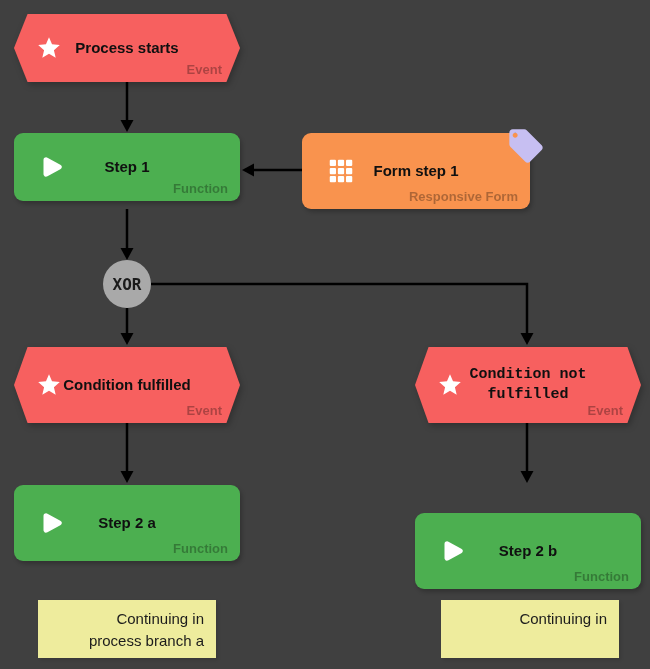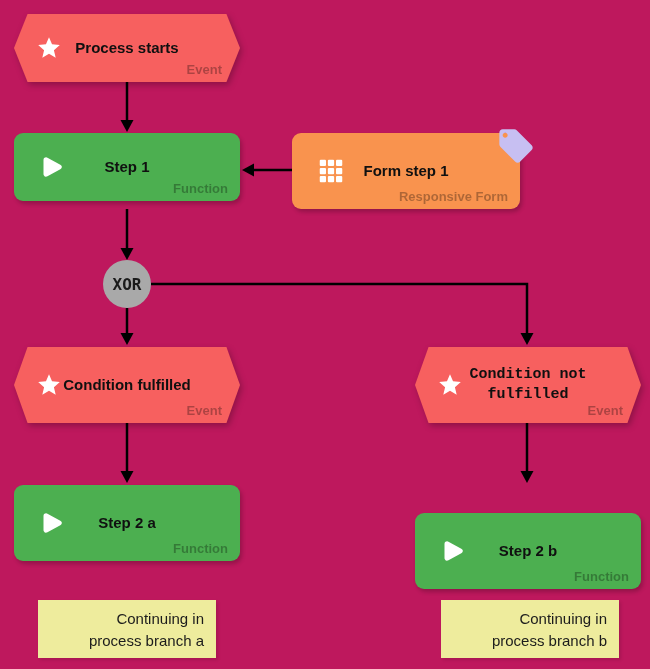--- a/index.html
+++ b/index.html
@@ -1,17 +1,17 @@
 <!DOCTYPE html>
 <html style="--event: #f7605f; --function: #4caf50; --form: #f9934e; --note: #eeec9d; --xor: #a9a9a9; --tag: #c7bff2; --connector: #000000;"><head>
 <meta charset="utf-8">
 <style>
   html,body{margin:0;padding:0;background:#fff;}
   body{font-family:"Liberation Sans", sans-serif;}
-  .canvas{position:relative;width:650px;height:669px;background:#be185d;overflow:hidden;}
+  .canvas{position:relative;width:650px;height:669px;background:#404040;overflow:hidden;}
 
   
   .connectors{position:absolute;left:0;top:0;width:650px;height:669px;pointer-events:none;}
   .node-label{position:absolute;inset:0;display:flex;align-items:center;justify-content:center;
     font-size:15px;font-weight:700;color:#101010;text-align:center;line-height:1.35;}
   .type-label{position:absolute;font-size:13px;font-weight:700;color:rgba(0,0,0,0.30);}
   .left-icon{position:absolute;left:22px;top:50%;transform:translateY(-50%);display:flex;}
 
   
   .evt-wrap{position:absolute;filter:drop-shadow(2px 3px 3px rgba(0,0,0,0.25));}
@@ -83,21 +83,21 @@
   <div class="fn" style="left:14px;top:133px;width:226px;height:68px;">
     <span class="left-icon">
       <svg width="30" height="30" viewBox="0 0 28 28">
           <path d="M9.5 7.5 L21.5 14 L9.5 20.5 Z" fill="#fff" stroke="#fff" stroke-width="5" stroke-linejoin="round" stroke-linecap="round"></path>
         </svg>
     </span>
     <span class="node-label">Step 1</span>
     <span class="type-label">Function</span>
   </div>
 
-  <div class="form" style="left:292px;top:133px;width:228px;height:76px;">
+  <div class="form" style="left:302px;top:133px;width:228px;height:76px;">
     <span class="left-icon" style="left:24px;">
       <svg width="30" height="30" viewBox="0 0 24 24" fill="#fff">
         <rect x="3" y="3" width="5" height="5" rx="0.8"></rect>
           <rect x="9.5" y="3" width="5" height="5" rx="0.8"></rect>
           <rect x="16" y="3" width="5" height="5" rx="0.8"></rect>
         <rect x="3" y="9.5" width="5" height="5" rx="0.8"></rect>
           <rect x="9.5" y="9.5" width="5" height="5" rx="0.8"></rect>
           <rect x="16" y="9.5" width="5" height="5" rx="0.8"></rect>
         <rect x="3" y="16" width="5" height="5" rx="0.8"></rect>
           <rect x="9.5" y="16" width="5" height="5" rx="0.8"></rect>
@@ -162,16 +162,15 @@
     <span class="node-label">Step 2 b</span>
     <span class="type-label">Function</span>
   </div>
 
   <div class="note" style="left:38px;top:600px;">
     <div>Continuing in</div>
     <div>process branch a</div>
   </div>
   <div class="note" style="left:441px;top:600px;">
     <div>Continuing in</div>
-    <div>process branch b</div>
   </div>
 
 </div>
 
 </body></html>

